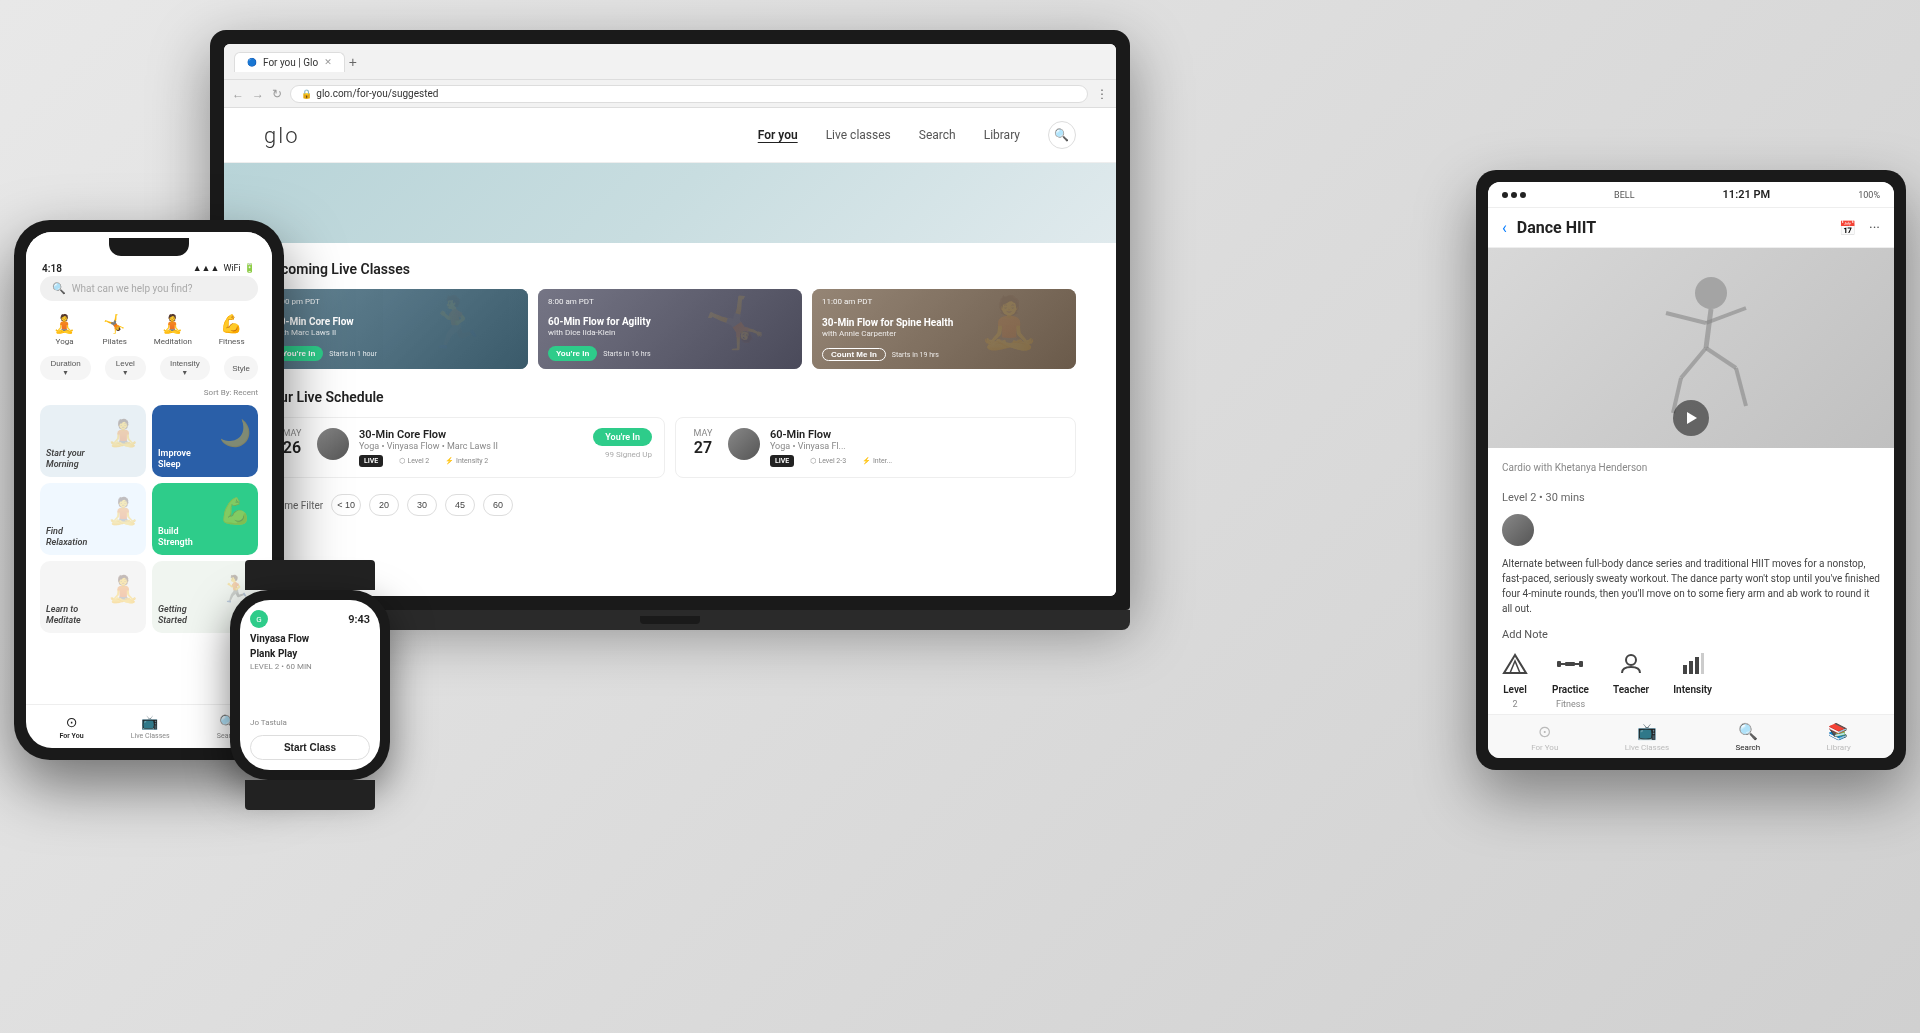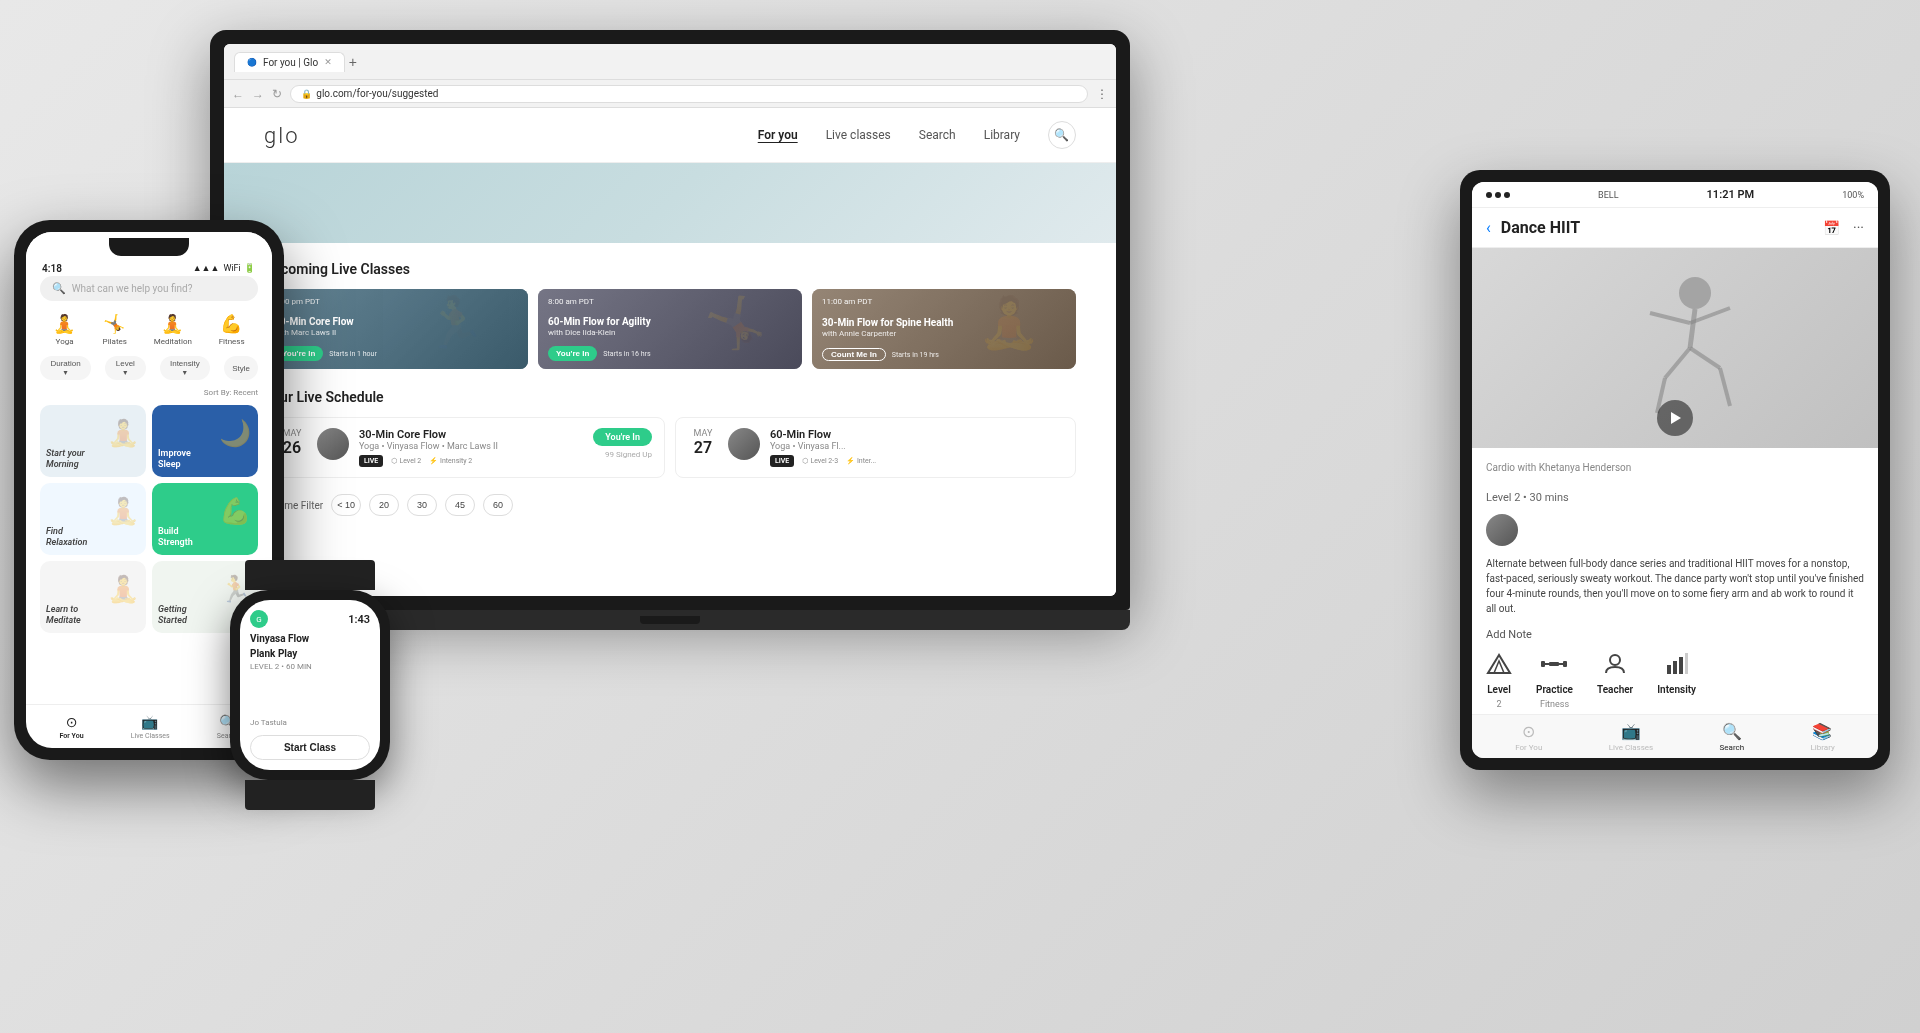--- a/index.html
+++ b/index.html
@@ -354,21 +354,21 @@
     }
 
     .schedule-details {
       font-size: 9px;
       color: #888;
       margin-bottom: 4px;
     }
 
     .schedule-tags {
       display: flex;
-      gap: 8px;
+      gap: 16px;
       align-items: center;
     }
 
     .live-badge {
       background: #222;
       color: #fff;
       font-size: 7px;
       padding: 2px 5px;
       border-radius: 3px;
       font-weight: 600;
@@ -755,21 +755,21 @@
       color: #222;
       cursor: pointer;
       display: flex;
       align-items: center;
       justify-content: center;
     }
 
     
     .tablet {
       position: absolute;
-      right: 30px;
+      right: 14px;
       top: 170px;
       width: 430px;
       height: 600px;
       z-index: 3;
     }
 
     .tablet-body {
       width: 100%;
       height: 100%;
       background: #1a1a1a;
@@ -1318,21 +1318,21 @@
 
   <div class="watch">
     <div class="watch-band-top"></div>
     <div class="watch-body">
       <div class="watch-screen">
 
         <div class="watch-header">
           <div class="watch-app-icon">
             <span>G</span>
           </div>
-          <span class="watch-time">1:43</span>
+          <span class="watch-time">9:43</span>
         </div>
 
         <div class="watch-class-name">Vinyasa Flow</div>
         <div class="watch-class-name">Plank Play</div>
         <div class="watch-level">LEVEL 2 • 60 MIN</div>
         <div class="watch-instructor">Jo Tastula</div>
 
         <button class="watch-start-btn">Start Class</button>
 
       </div>

